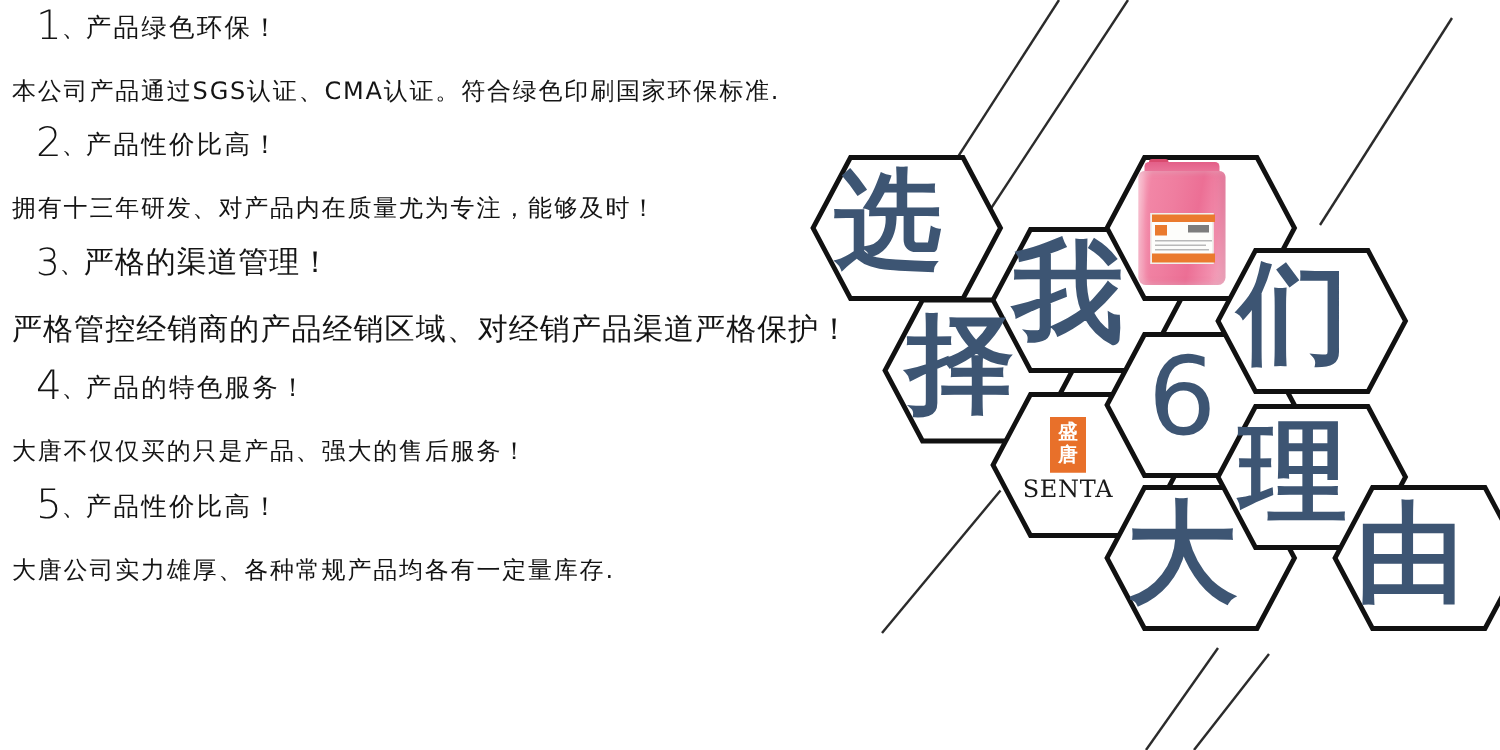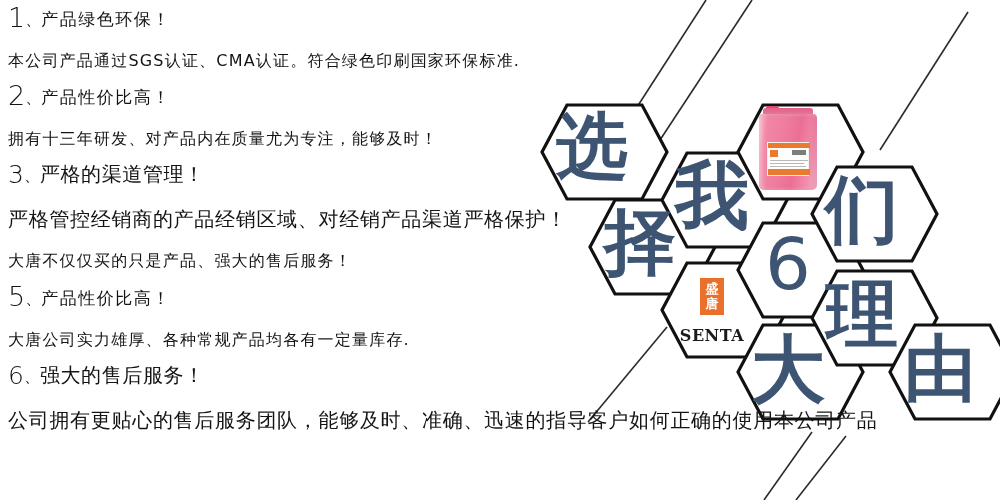--- a/index.html
+++ b/index.html
@@ -41,20 +41,21 @@
     z-index: 3;
   }
   .reason {
     position: relative;
     margin-bottom: 8px;
   }
   .reason-head {
     white-space: nowrap;
     line-height: 1.0;
     color: #111111;
+    margin-left: 16px;
   }
   .reason-num {
     font-family: "DejaVu Sans", sans-serif;
     font-size: 27px;
     font-weight: 300;
     letter-spacing: 0px;
     color: #141414;
     vertical-align: -2px;
   }
   .reason-dun {
@@ -122,24 +123,24 @@
     font-weight: 700;
     line-height: 15px;
     padding: 2px 0 3px 0;
     letter-spacing: 0;
     border: 1px solid #e8702a;
   }
   .logo-mark span { display: block; }
   .logo-text {
     font-family: "DejaVu Serif", serif;
     font-size: 16px;
-    font-weight: 700;
+    font-weight: 400;
     color: #1a1a1a;
     letter-spacing: 0.5px;
-    margin-top: 11px;
+    margin-top: 1px;
   }
 
   
   .product {
     position: absolute;
     z-index: 6;
     width: 58px;
     height: 84px;
   }
   .drum-body {
@@ -307,32 +308,29 @@
     </div>
 
     <div class="reason compact" style="margin-bottom:13px;">
       <div class="reason-head">
         <span class="reason-num">3</span><span class="reason-dun">、</span><span class="reason-title">严格的渠道管理！</span>
       </div>
       <div class="reason-body">严格管控经销商的产品经销区域、对经销产品渠道严格保护！</div>
     </div>
 
     <div class="reason" style="margin-bottom:13px;">
+      <div class="reason-head">
+        <span class="reason-num">4</span><span class="reason-dun">、</span><span class="reason-title">产品的特色服务！</span>
+      </div>
       <div class="reason-body">大唐不仅仅买的只是产品、强大的售后服务！</div>
     </div>
 
     <div class="reason" style="margin-bottom:13px;">
       <div class="reason-head">
         <span class="reason-num">5</span><span class="reason-dun">、</span><span class="reason-title">产品性价比高！</span>
       </div>
       <div class="reason-body">大唐公司实力雄厚、各种常规产品均各有一定量库存.</div>
     </div>
 
-    <div class="reason compact reason-wide">
-      <div class="reason-head">
-        <span class="reason-num">6</span><span class="reason-dun">、</span><span class="reason-title">强大的售后服务！</span>
-      </div>
-      <div class="reason-body">公司拥有更贴心的售后服务团队，能够及时、准确、迅速的指导客户如何正确的使用本公司产品</div>
-    </div>
 
   </div>
 
 </div>
 
 </body></html>

